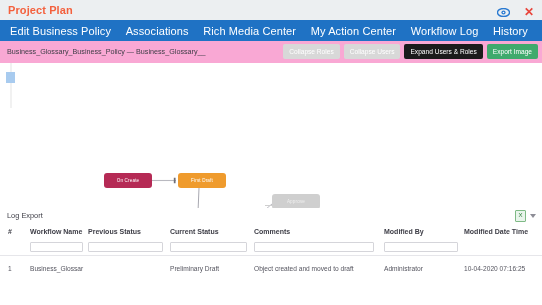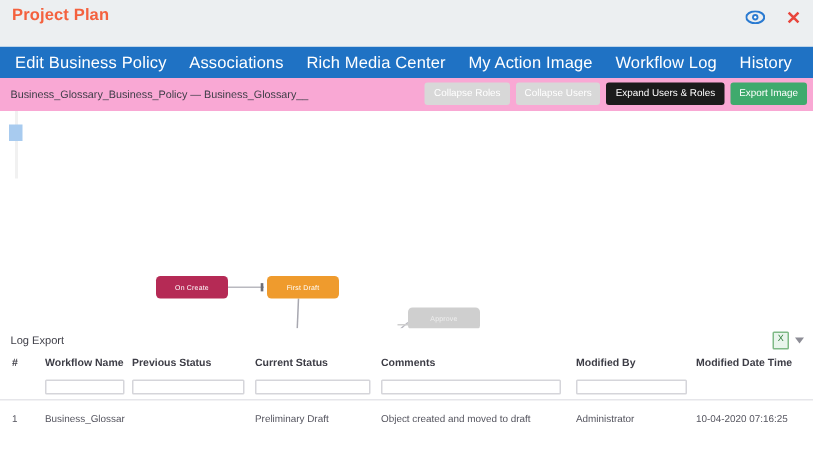--- a/index.html
+++ b/index.html
@@ -12,21 +12,21 @@
     overflow: hidden;
     background: #ffffff;
     font-family: "Liberation Sans", sans-serif;
     color: #4a4a55;
     -webkit-font-smoothing: antialiased;
   }
 
   
   .app-header {
     position: relative;
-    height: 31px;
+    height: 20px;
     background: #eceff1;
     padding: 4px 0 0 8px;
     box-sizing: border-box;
   }
   .app-title {
     font-size: 11px;
     font-weight: bold;
     color: #f4613e;
     line-height: 12px;
     letter-spacing: 0.1px;
@@ -254,21 +254,21 @@
       </svg>
     </span>
     <span class="icon-close">✕</span>
   </div>
 </div>
 
 <div class="nav-bar">
   <div class="nav-item">Edit Business Policy</div>
   <div class="nav-item">Associations</div>
   <div class="nav-item">Rich Media Center</div>
-  <div class="nav-item">My Action Image</div>
+  <div class="nav-item">My Action Center</div>
   <div class="nav-item">Workflow Log</div>
   <div class="nav-item">History</div>
 </div>
 
 <div class="subbar">
   <div class="breadcrumb">Business_Glossary_Business_Policy — Business_Glossary__</div>
   <div class="toolbar">
     <button class="btn btn-muted">Collapse Roles</button>
     <button class="btn btn-muted">Collapse Users</button>
     <button class="btn btn-dark">Expand Users &amp; Roles</button>

